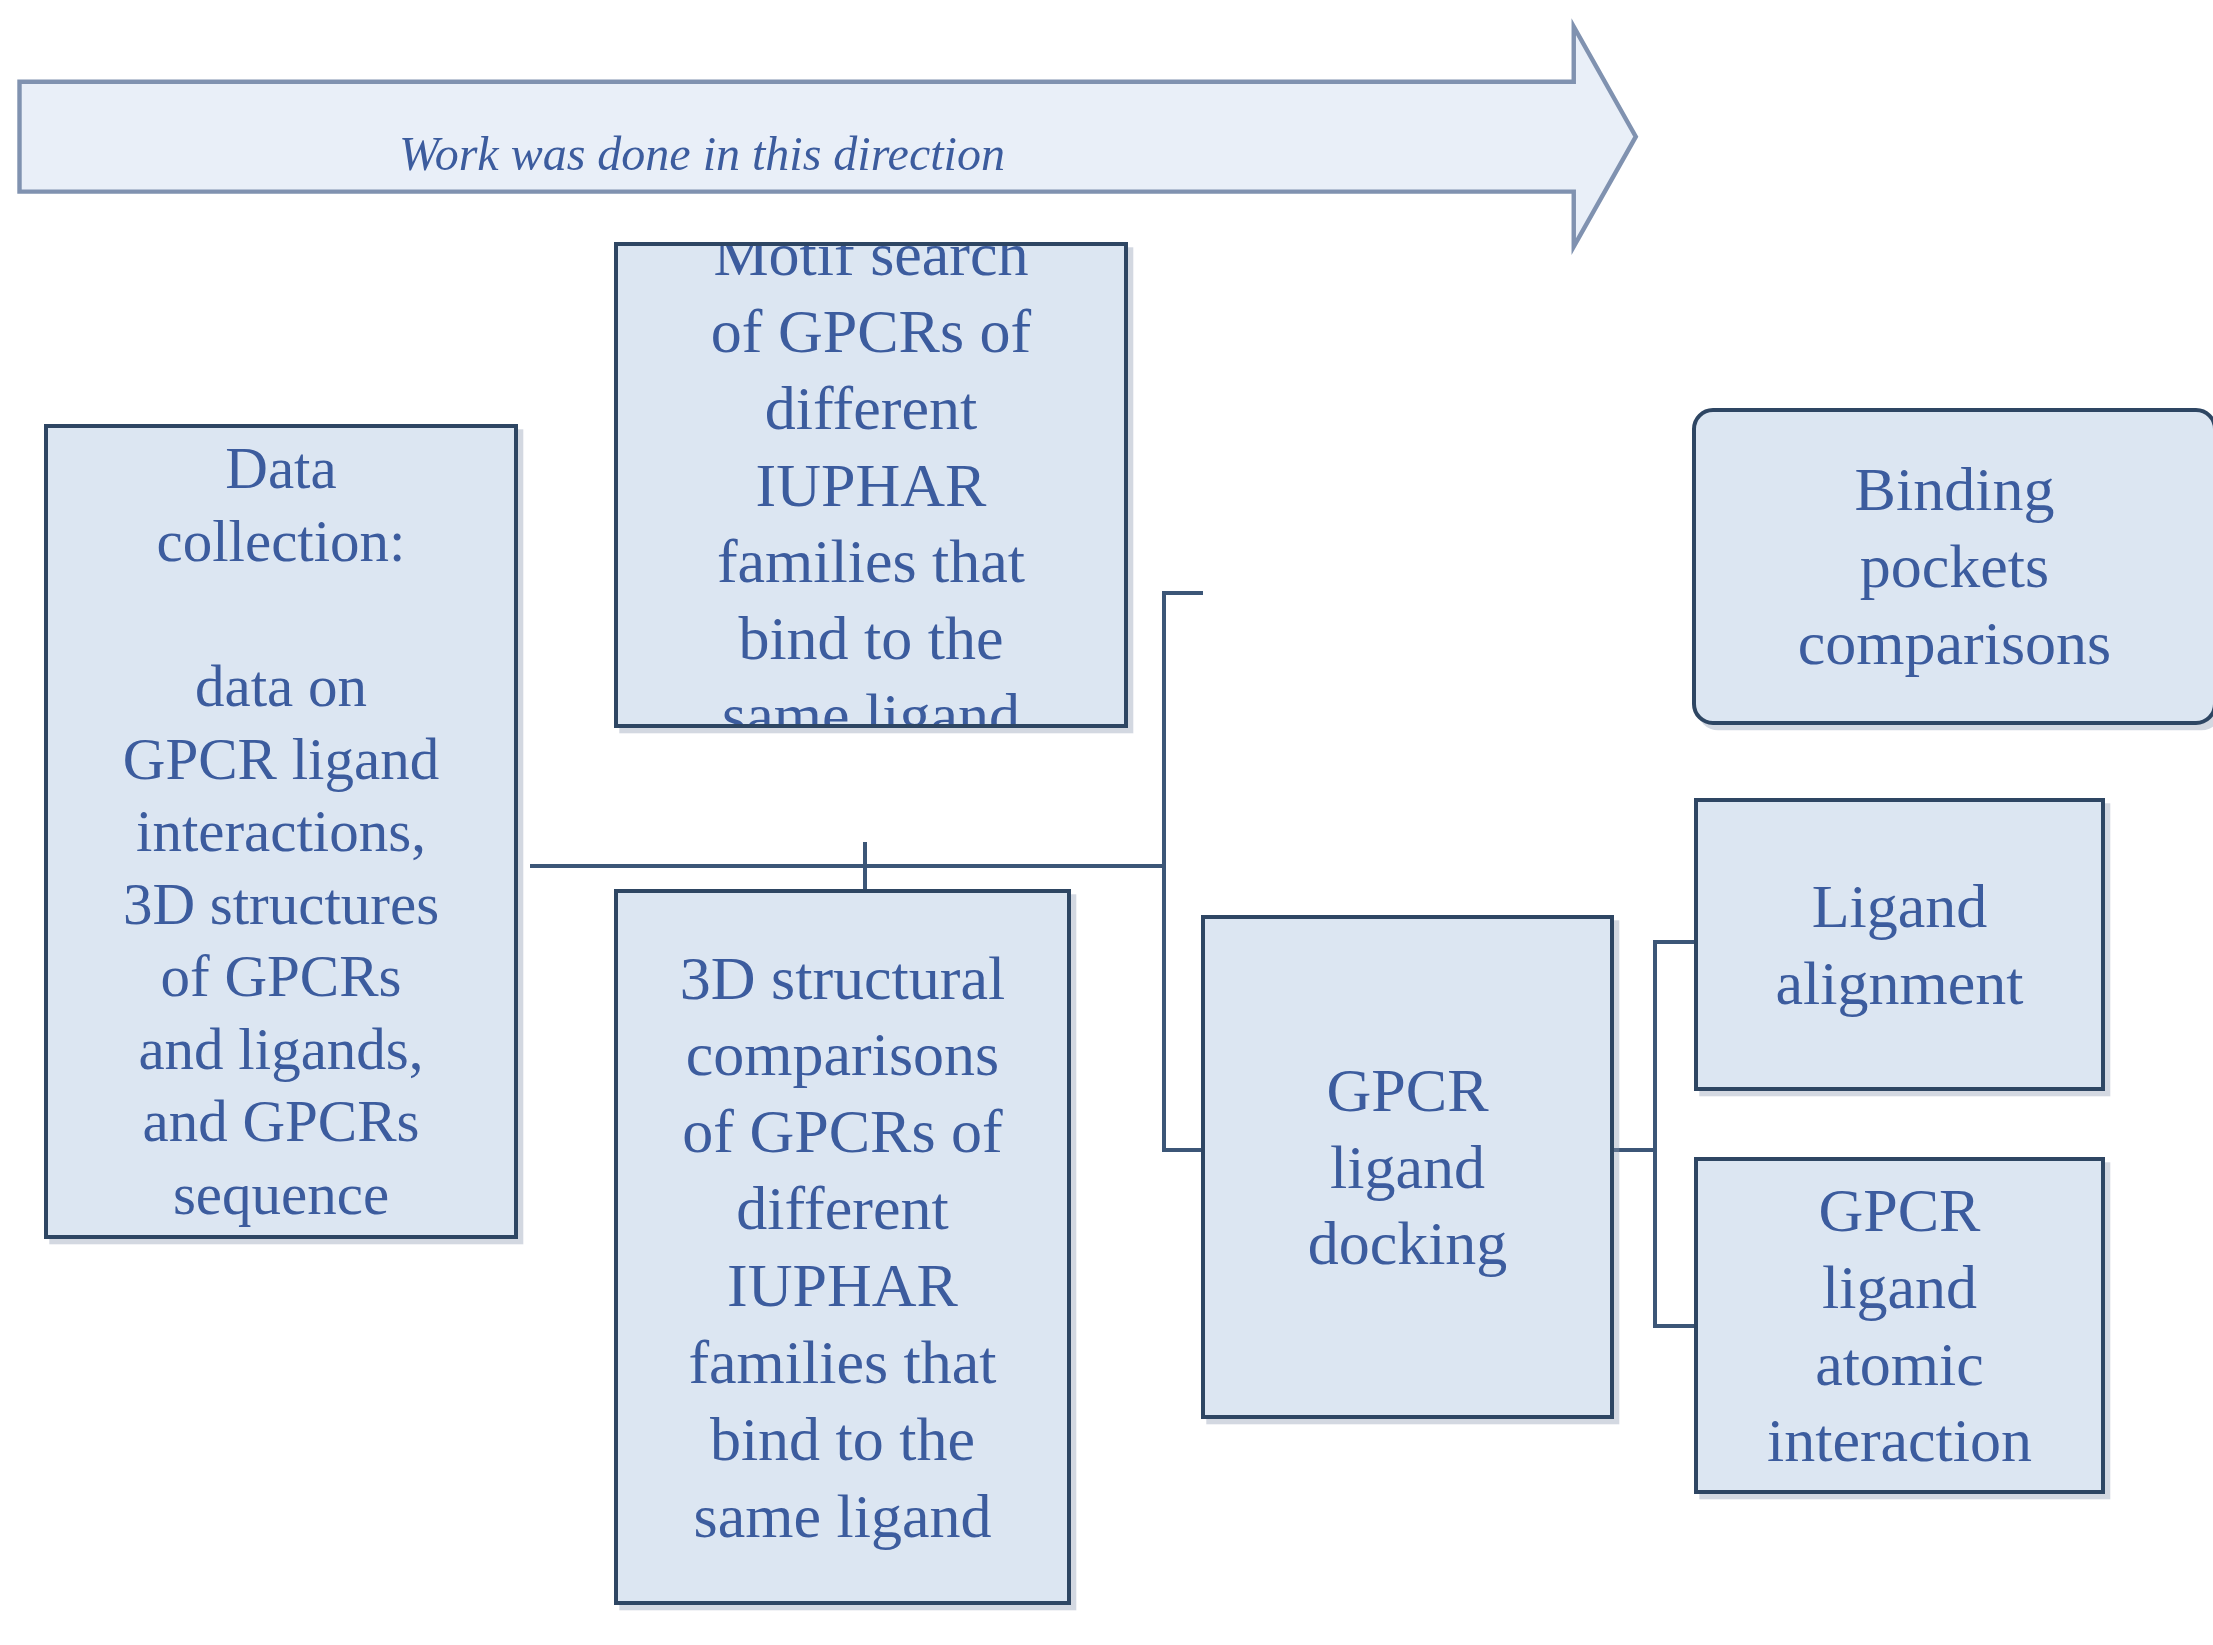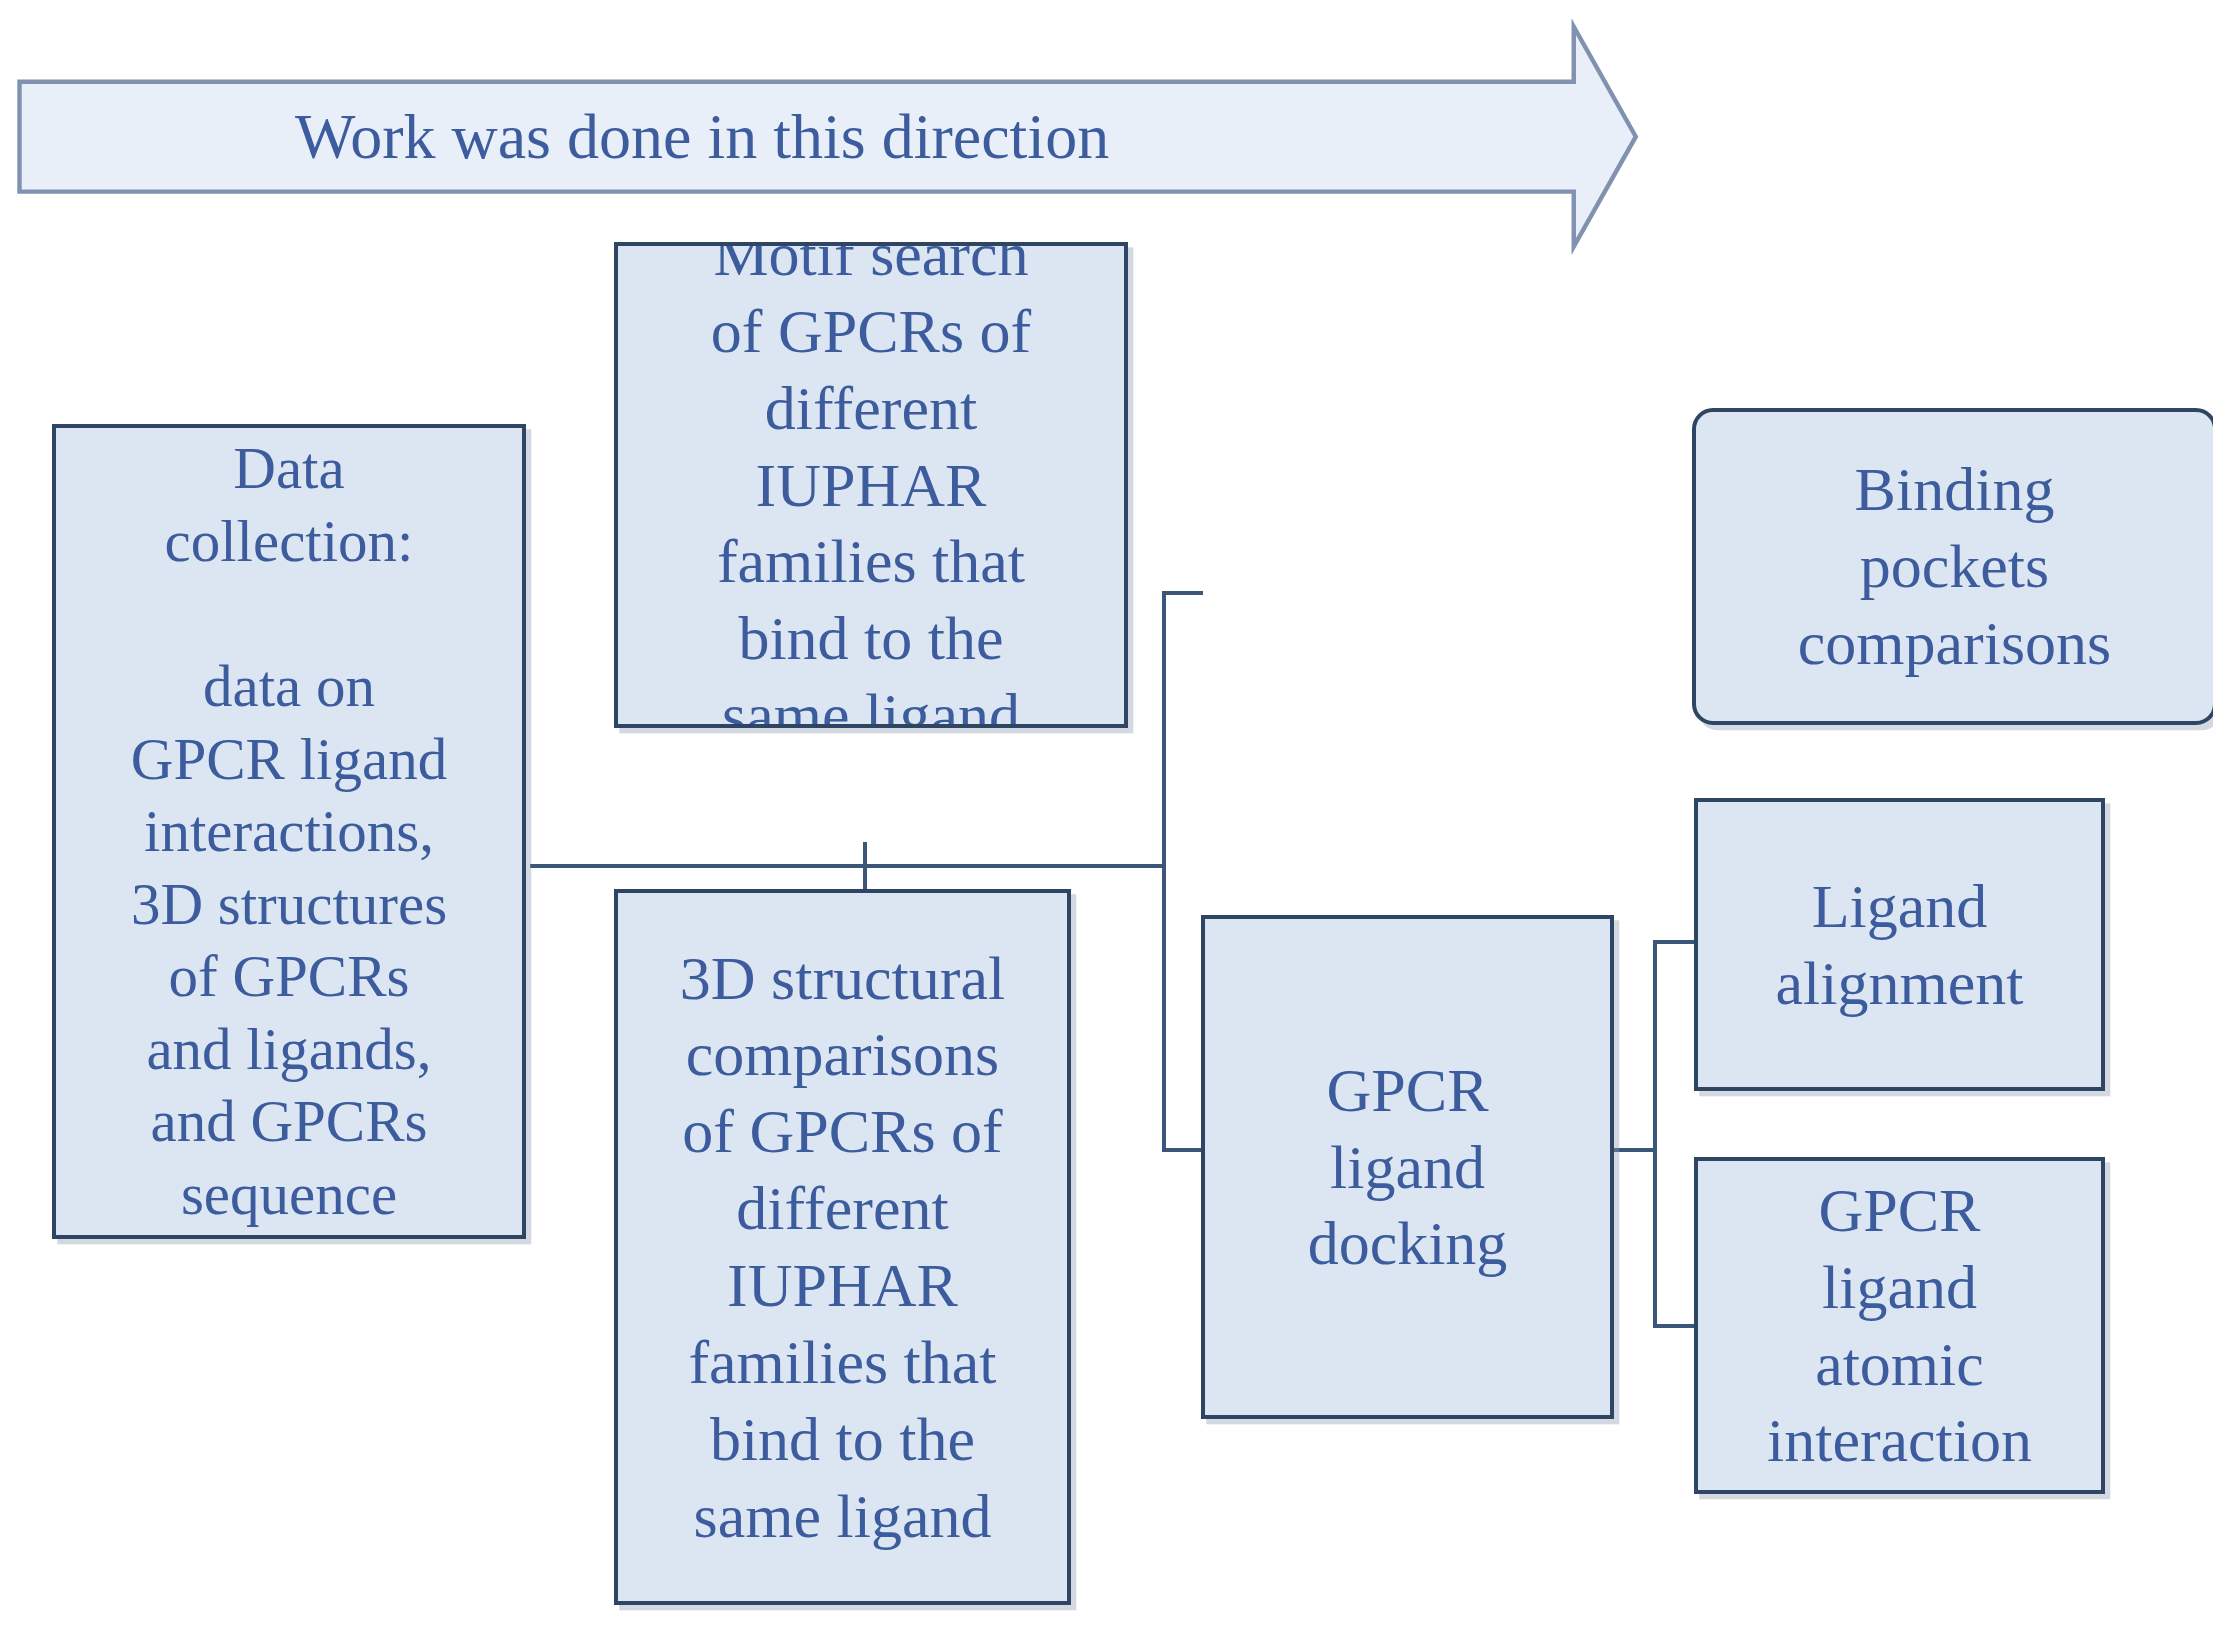--- a/index.html
+++ b/index.html
@@ -14,23 +14,23 @@
   html,body{margin:0;padding:0;background:var(--bg);}
   .canvas{
     position:relative;
     width:2213px;height:1646px;
     background:var(--bg);
     overflow:hidden;
     font-family:"Liberation Serif","DejaVu Serif",serif;
   }
   .arrow-svg{position:absolute;left:0;top:0;pointer-events:none;}
   .arrow-label{
-    position:absolute;left:19.5px;top:82px;width:1365px;height:110px;
+    position:absolute;left:19.5px;top:98px;width:1365px;height:110px;
     display:flex;align-items:center;justify-content:center;
-    font-size:64px;color:var(--text);
+    font-size:48px;color:var(--text);font-style:italic;
   }
   .box{
     position:absolute;box-sizing:border-box;
     background:var(--box-fill);
     border:4.4px solid var(--box-border);
     box-shadow:5.3px 5.3px 0 0 rgba(140,153,175,0.38);
     display:flex;align-items:center;justify-content:center;
     overflow:hidden;
   }
   .box-text{
@@ -53,21 +53,21 @@
   <div class="conn" style="left:530px;  top:864px;  width:633px; height:3.5px;"></div>
   <div class="conn" style="left:863px;  top:842px;  width:3.5px;   height:49px;"></div>
   <div class="conn" style="left:1162px; top:591px;  width:3.5px;   height:561px;"></div>
   <div class="conn" style="left:1162px; top:591px;  width:41px;  height:3.5px;"></div>
   <div class="conn" style="left:1162px; top:1148px; width:41px;  height:3.5px;"></div>
   <div class="conn" style="left:1612px; top:1148px; width:44px;  height:3.5px;"></div>
   <div class="conn" style="left:1653px; top:940px; width:3.5px;   height:387px;"></div>
   <div class="conn" style="left:1653px; top:940px; width:43px;  height:3.5px;"></div>
   <div class="conn" style="left:1653px; top:1324px; width:43px;  height:3.5px;"></div>
 
-  <div class="box box-data-collection" style="left:52px; top:424px; width:474px; height:815px;">
+  <div class="box box-data-collection" style="left:44px; top:424px; width:474px; height:815px;">
     <div class="box-text">Data
 collection:
 
 data on
 GPCR ligand
 interactions,
 3D structures
 of GPCRs
 and ligands,
 and GPCRs

